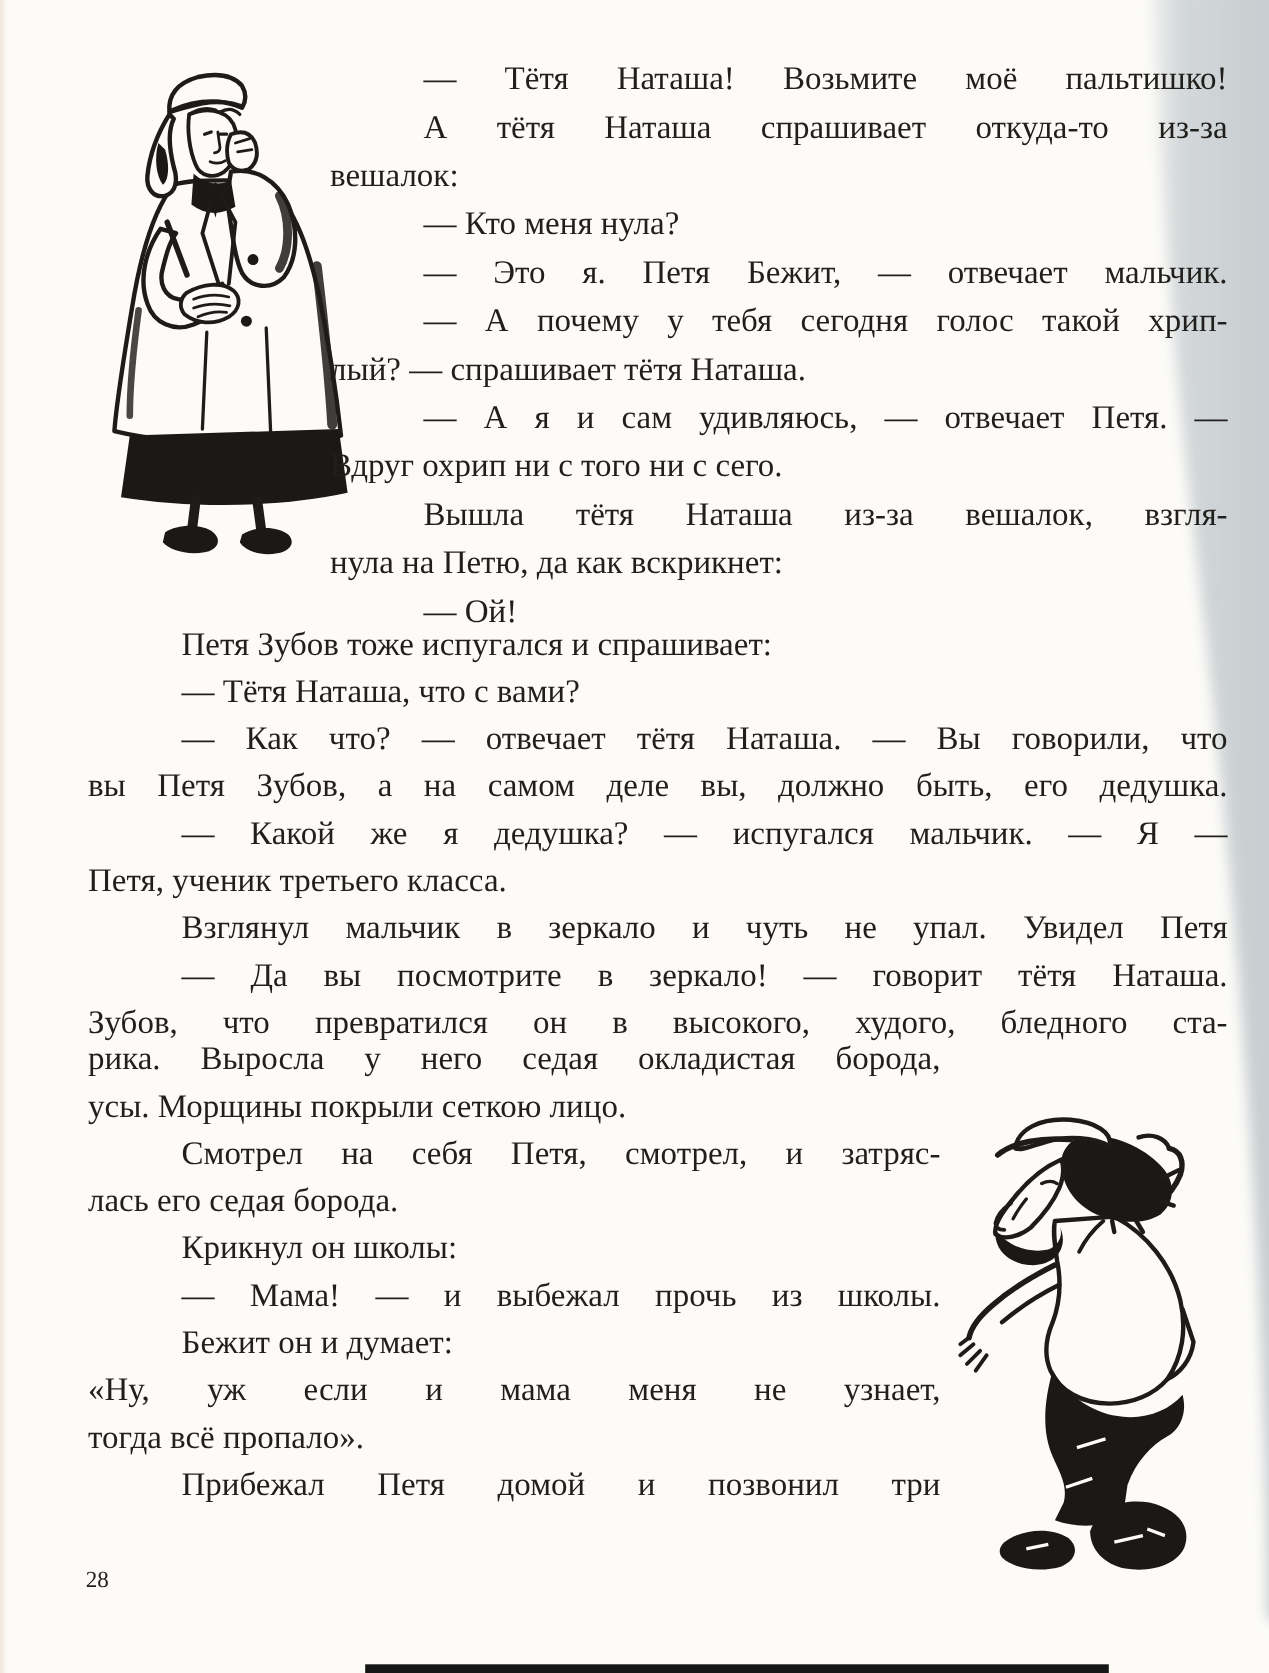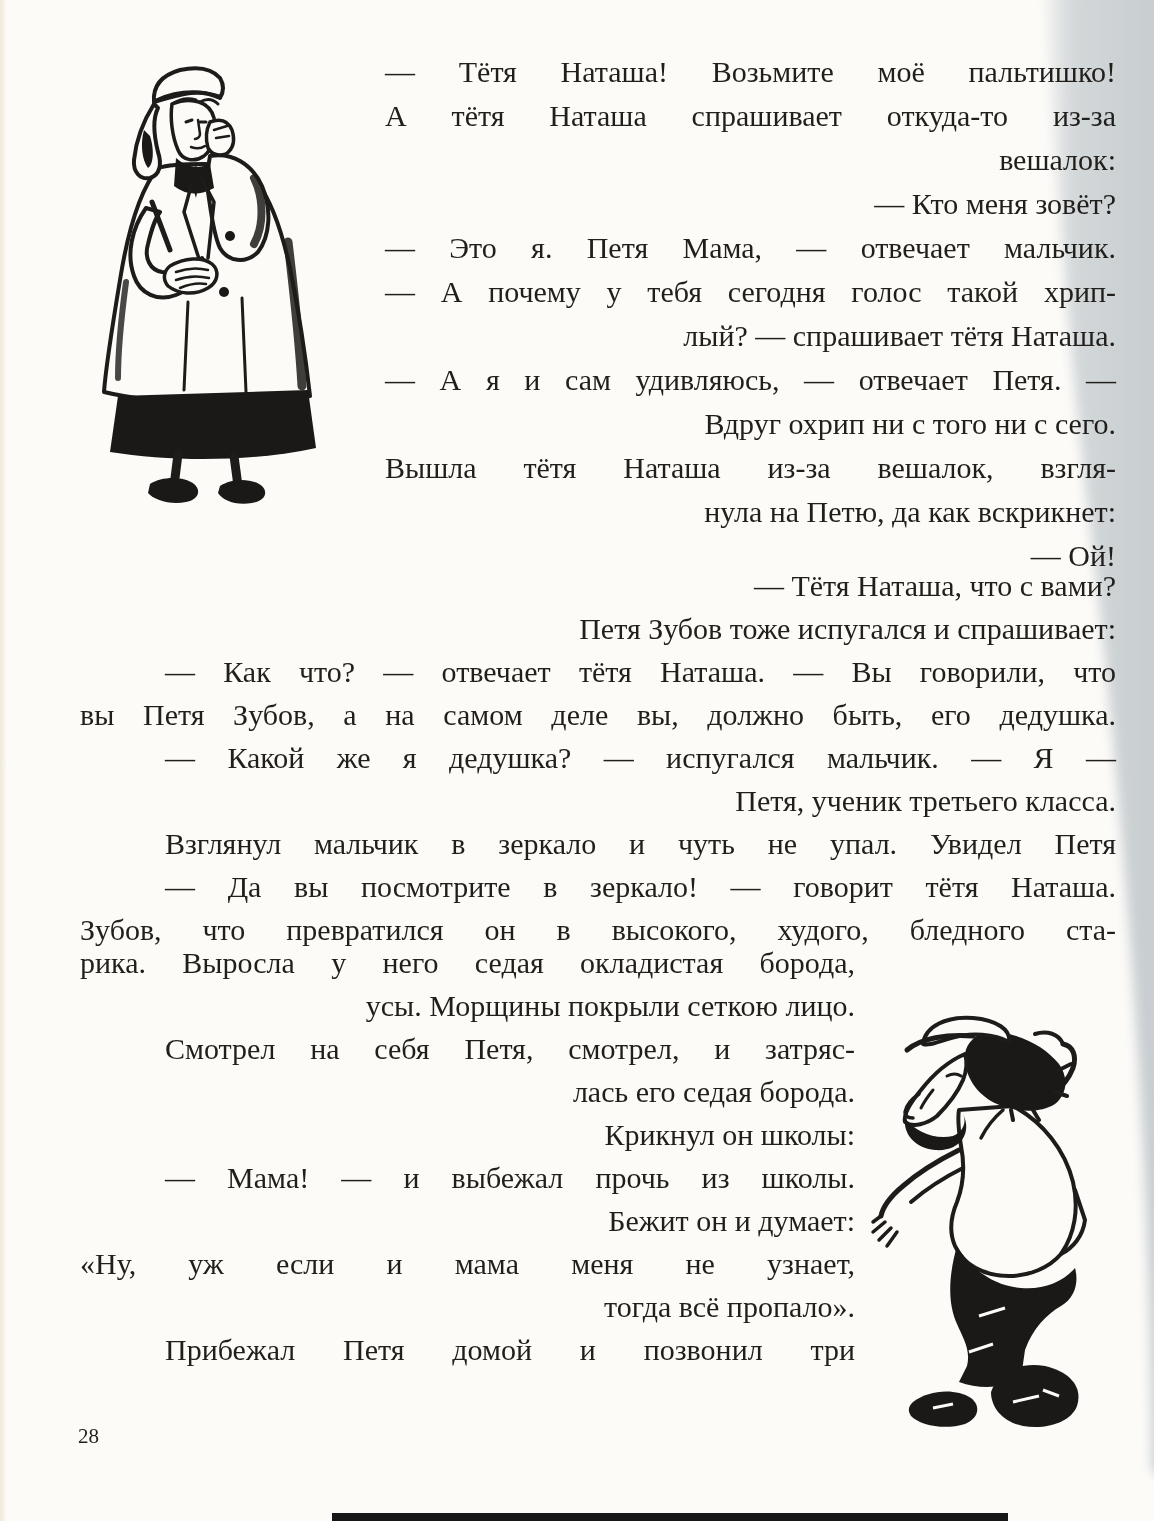--- a/index.html
+++ b/index.html
@@ -9,21 +9,21 @@
     color:#211f1c;
   }
   .left-edge{position:absolute;left:0;top:0;width:7px;height:100%;
     background:linear-gradient(to right,#efe8d8,rgba(252,251,248,0));z-index:1;}
   .shadow-svg{position:absolute;left:0;top:0;z-index:1;pointer-events:none;}
   .illus{position:absolute;z-index:2;}
   .txt{position:absolute;z-index:3;font-size:30px;}
   .block-a{left:300px;top:50px;width:816px;line-height:44px;}
   .block-b{left:80px;top:564px;width:1036px;line-height:43px;}
   .block-c{left:80px;top:941px;width:775px;line-height:43px;}
-  .ln{text-align:right;}
+  .ln{text-align:left;}
   .j{text-align:justify;text-align-last:justify;}
   .ind{text-indent:85px;}
   .pagenum{position:absolute;left:78px;top:1424px;font-size:21px;z-index:3;}
   .bottom-edge{position:absolute;left:332px;top:1513px;width:676px;height:8px;
     background:#161616;z-index:4;}
   .ink{stroke:#1d1c1a;fill:none;stroke-linecap:round;stroke-linejoin:round;}
   .fillw{fill:#fcfbf8;}
   .filld{fill:#1a1918;stroke:none;}
 </style>
 </head>
@@ -137,34 +137,34 @@
          C44,400 46,396 50,392 Z"></path>
     <path class="filld" d="M128,382 C136,360 158,352 182,356 C208,362 220,378 214,396 C208,412 184,420 160,416
          C140,412 128,398 128,382 Z"></path>
     <path d="M70,398 l20,-4 M150,392 l26,-6 M180,380 l16,6" stroke="#fcfbf8" stroke-width="3" fill="none"></path>
   </svg>
 
   <div class="txt block-a">
     <div class="ln ind j">— Тётя Наташа! Возьмите моё пальтишко!</div>
     <div class="ln ind j">А тётя Наташа спрашивает откуда-то из-за</div>
     <div class="ln">вешалок:</div>
-    <div class="ln ind">— Кто меня зовёт?</div>
-    <div class="ln ind j">— Это я. Петя Мама, — отвечает мальчик.</div>
+    <div class="ln ind">— Кто меня нула?</div>
+    <div class="ln ind j">— Это я. Петя Бежит, — отвечает мальчик.</div>
     <div class="ln ind j">— А почему у тебя сегодня голос такой хрип-</div>
     <div class="ln">лый? — спрашивает тётя Наташа.</div>
     <div class="ln ind j">— А я и сам удивляюсь, — отвечает Петя. —</div>
     <div class="ln">Вдруг охрип ни с того ни с сего.</div>
     <div class="ln ind j">Вышла тётя Наташа из-за вешалок, взгля-</div>
     <div class="ln">нула на Петю, да как вскрикнет:</div>
     <div class="ln ind">— Ой!</div>
   </div>
 
   <div class="txt block-b">
+    <div class="ln ind">Петя Зубов тоже испугался и спрашивает:</div>
     <div class="ln ind">— Тётя Наташа, что с вами?</div>
-    <div class="ln ind">Петя Зубов тоже испугался и спрашивает:</div>
     <div class="ln ind j">— Как что? — отвечает тётя Наташа. — Вы говорили, что</div>
     <div class="ln j">вы Петя Зубов, а на самом деле вы, должно быть, его дедушка.</div>
     <div class="ln ind j">— Какой же я дедушка? — испугался мальчик. — Я —</div>
     <div class="ln">Петя, ученик третьего класса.</div>
     <div class="ln ind j">Взглянул мальчик в зеркало и чуть не упал. Увидел Петя</div>
     <div class="ln ind j">— Да вы посмотрите в зеркало! — говорит тётя Наташа.</div>
     <div class="ln j">Зубов, что превратился он в высокого, худого, бледного ста-</div>
   </div>
 
   <div class="txt block-c">

